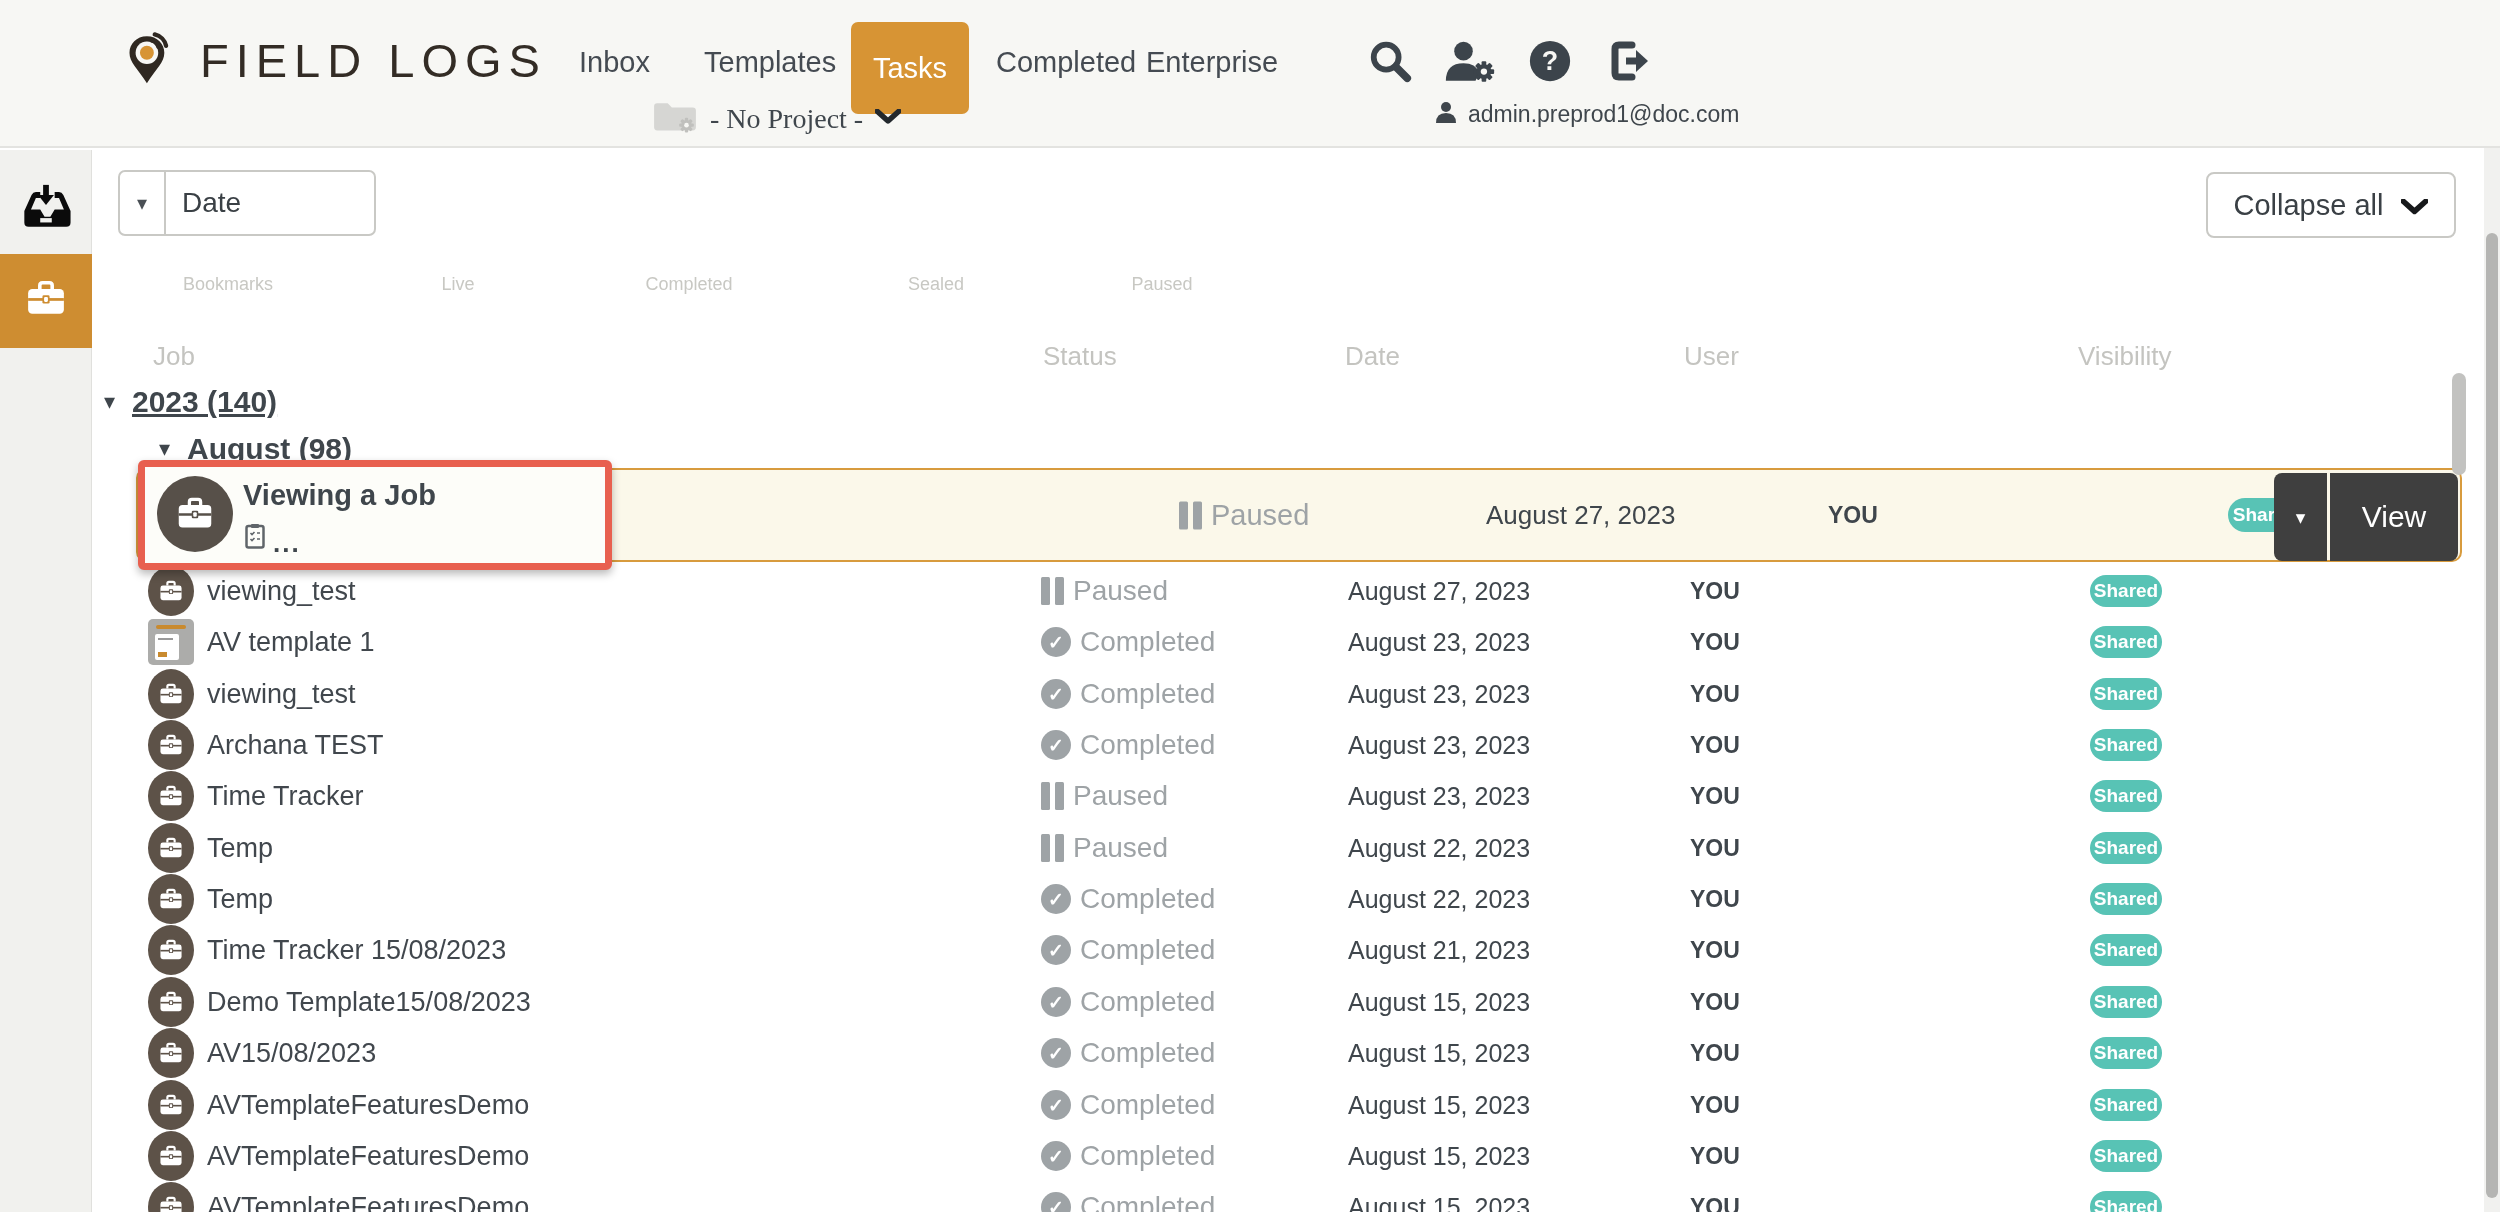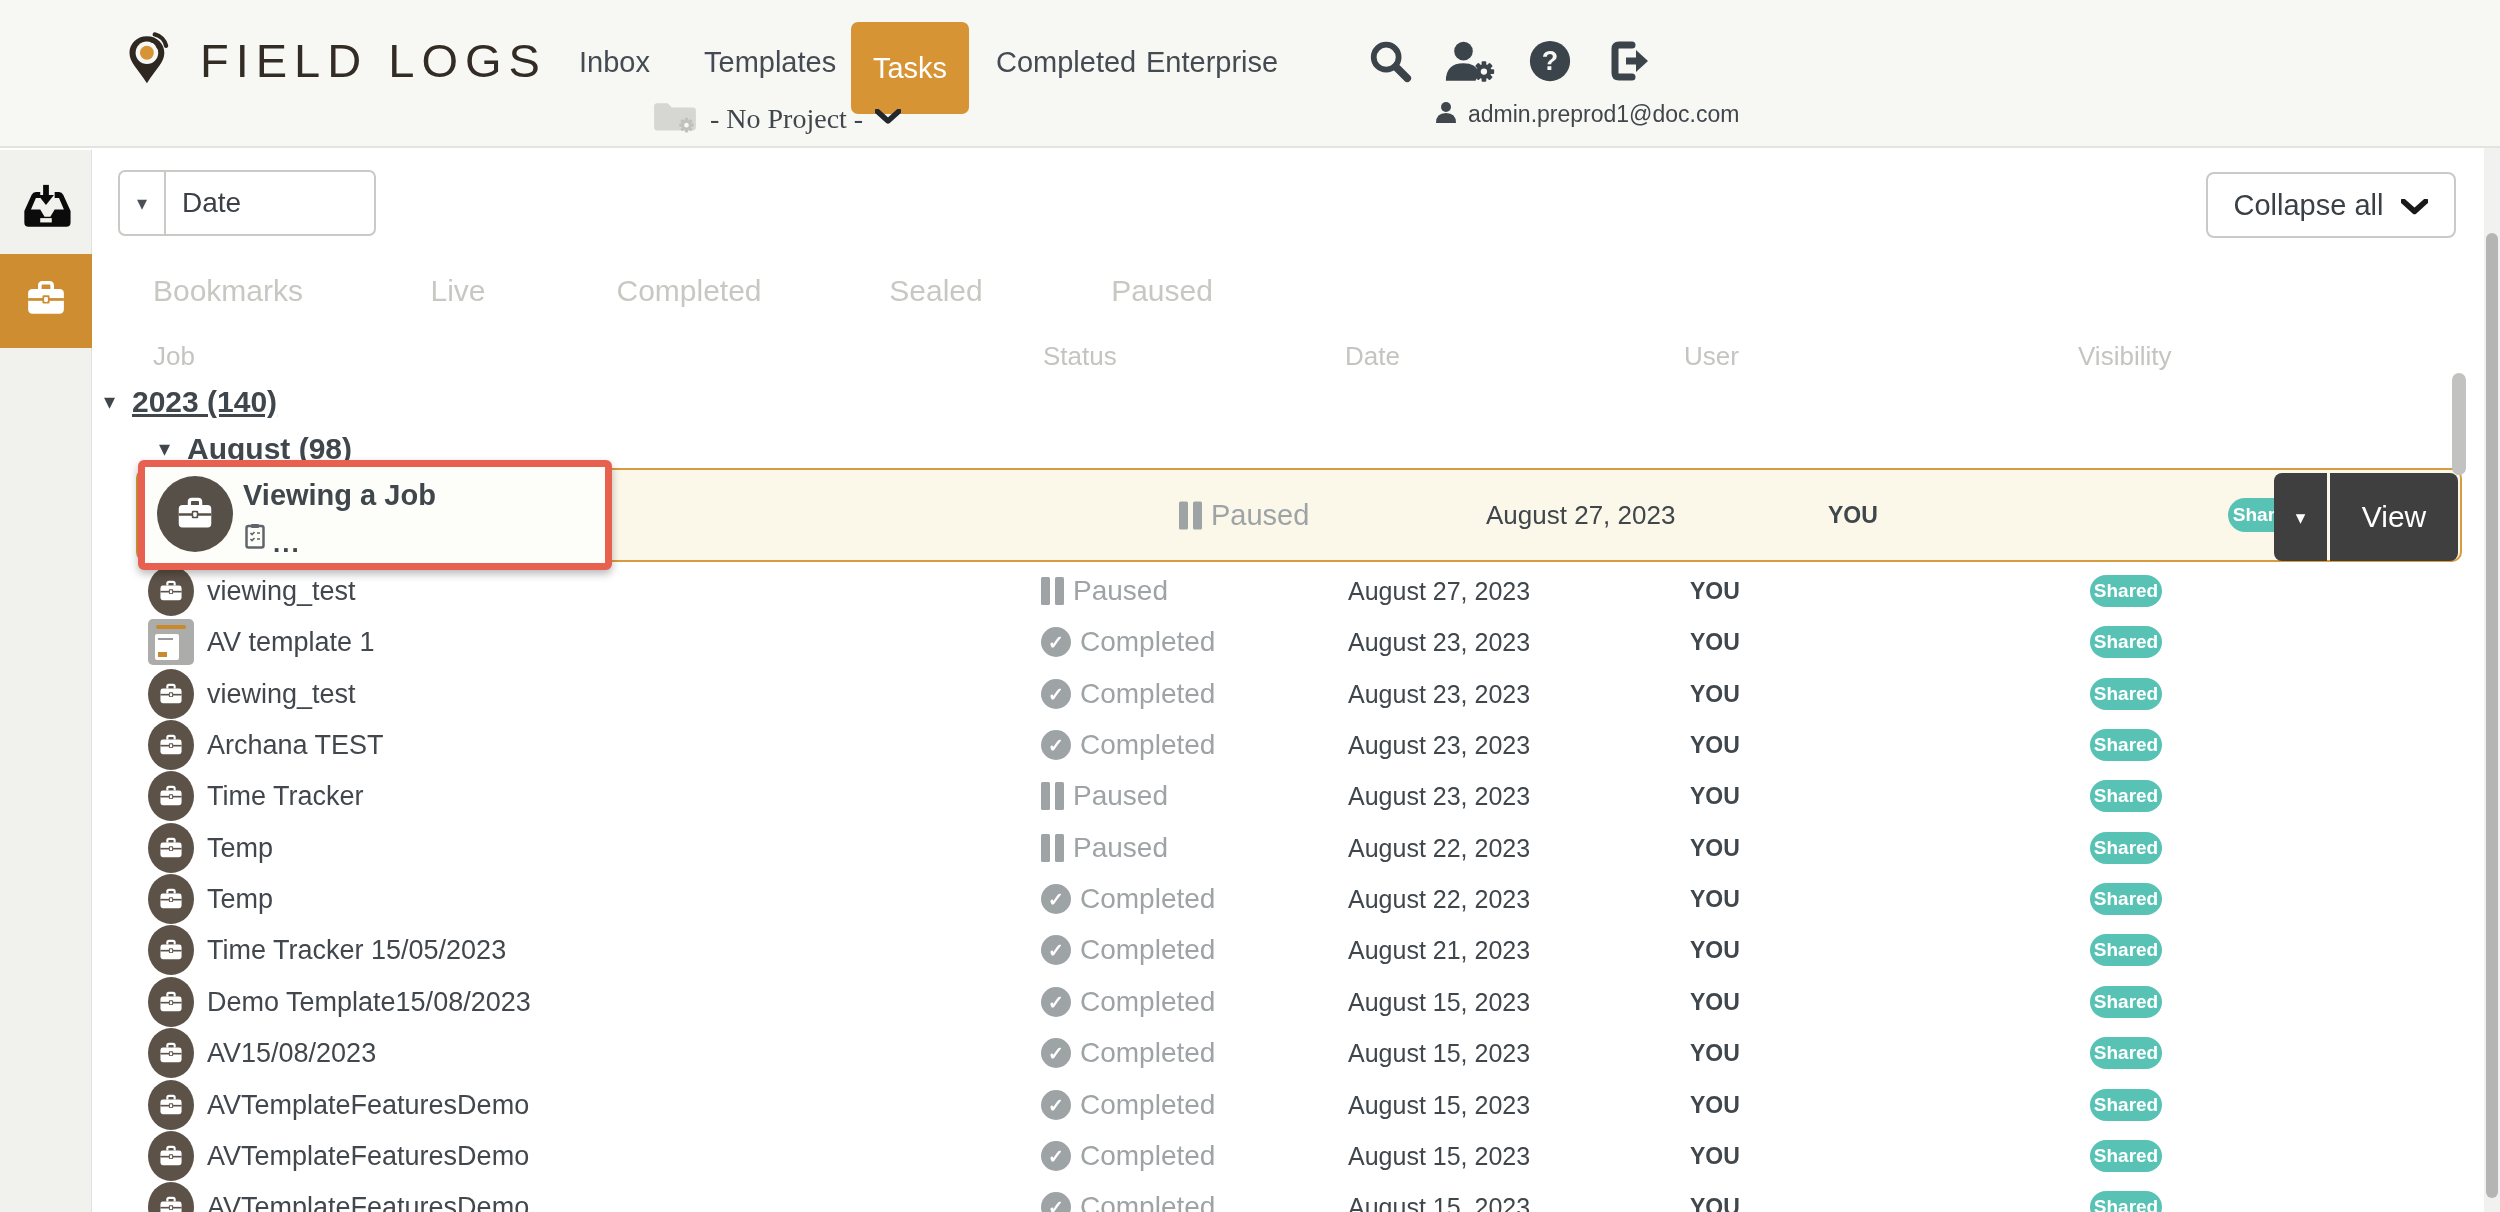--- a/index.html
+++ b/index.html
@@ -35,21 +35,21 @@
   .date-dd{position:absolute;left:118px;top:170px;width:258px;height:66px;background:#fff;
            border:2px solid #C9C9C5;border-radius:7px;box-sizing:border-box;display:flex;cursor:pointer;}
   .date-caret{width:44px;border-right:2px solid #C9C9C5;display:flex;align-items:center;
            justify-content:center;color:#4A5055;font-size:20px;}
   .date-label{flex:1;display:flex;align-items:center;padding-left:16px;font-size:28px;color:#3A4045;}
   .collapse-btn{position:absolute;left:2206px;top:172px;width:250px;height:66px;background:#fff;
            border:2px solid #C9C9C5;border-radius:8px;box-sizing:border-box;display:flex;gap:18px;
            align-items:center;justify-content:center;font-size:29px;color:#3A4045;cursor:pointer;}
 
   
-  .ftab{position:absolute;top:274px;transform:translateX(-50%);font-size:30px;color:#C8C8C3;cursor:pointer;white-space:nowrap;}
+  .ftab{position:absolute;top:274px;transform:translateX(-50%);font-size:18px;color:#C8C8C3;cursor:pointer;white-space:nowrap;}
   .col-h{position:absolute;top:341px;font-size:26px;color:#C4C4C0;white-space:nowrap;}
 
   
   .tree-caret{position:absolute;font-size:22px;color:#3F464C;cursor:pointer;}
   .tree-link{position:absolute;font-size:30px;font-weight:bold;color:#3F464C;
              text-decoration:underline;cursor:pointer;white-space:nowrap;}
 
   
   .sel-row{position:absolute;left:136px;top:468px;width:2326px;height:94px;background:#FBF8EA;
            border:2px solid #D89B3D;border-radius:10px;box-sizing:border-box;cursor:pointer;}
@@ -453,21 +453,21 @@
       <span class="ic ic-brief" style="--bc:#5D5248">
         <svg viewBox="0 0 32 30" width="26">
             <path d="M11.5 8 V5.5 Q11.5 3.5 13.5 3.5 H18.5 Q20.5 3.5 20.5 5.5 V8" fill="none" stroke="#fff" stroke-width="2.6"></path>
             <rect x="3" y="8" width="26" height="18" rx="3" fill="#fff"></rect>
             <rect x="3" y="14.6" width="26" height="2" style="fill:var(--bc)"></rect>
             <rect x="13.4" y="12.6" width="5.2" height="6" rx="1" style="fill:var(--bc)"></rect>
             <rect x="14.6" y="13.8" width="2.8" height="3.6" rx="0.8" fill="#fff"></rect>
           </svg>
       </span>
 
-      <span class="job-name">Time Tracker 15/05/2023</span>
+      <span class="job-name">Time Tracker 15/08/2023</span>
       <span class="status-flex status-cell">
 
         <span class="check-ic">✓</span>
         <span class="status-txt">Completed</span>
       </span>
       <span class="cell-date r-date">August 21, 2023</span>
       <span class="cell-user r-user">YOU</span>
       <span class="pill">Shared</span>
     </div>
       <div class="row completed" style="top: 976px;">

